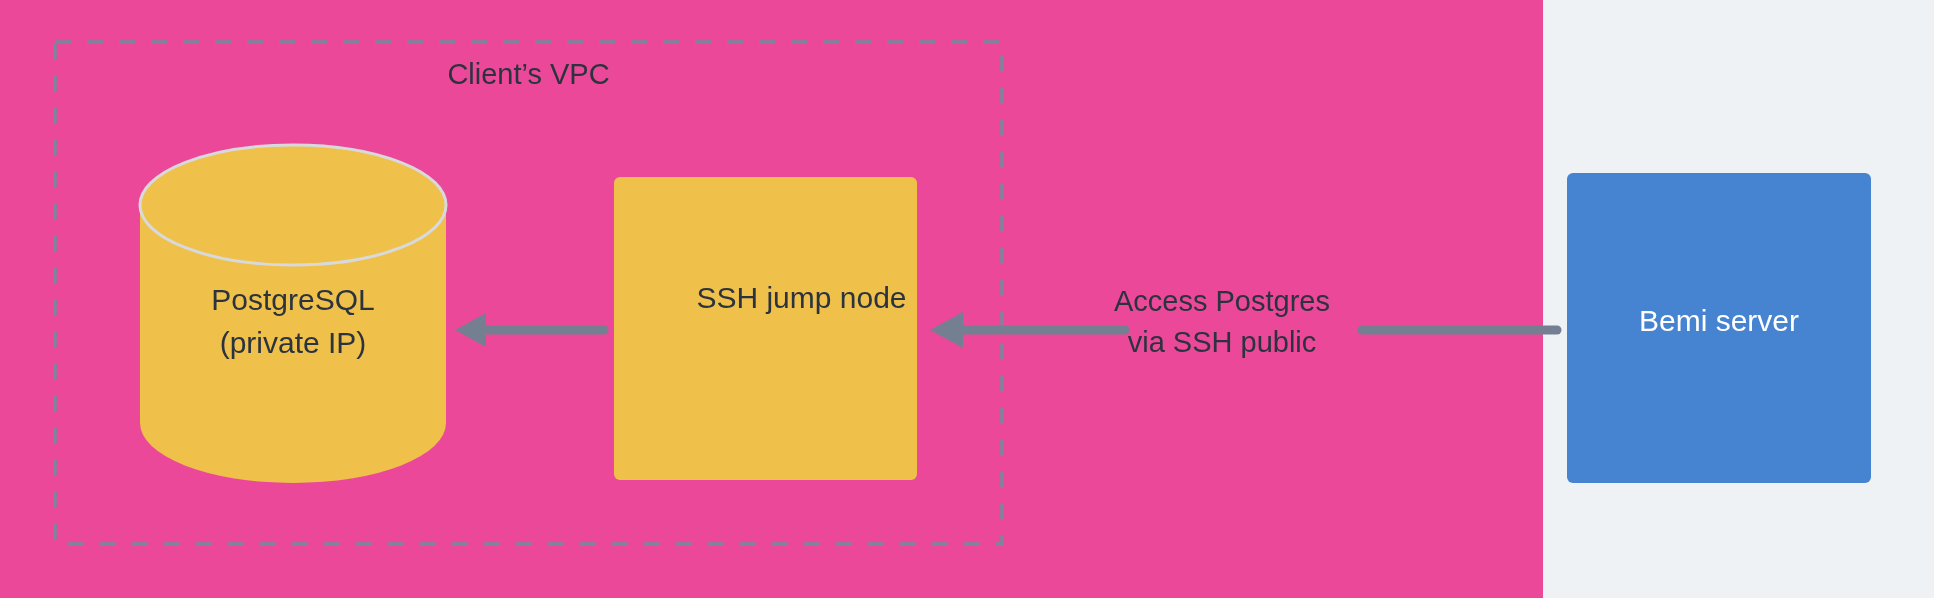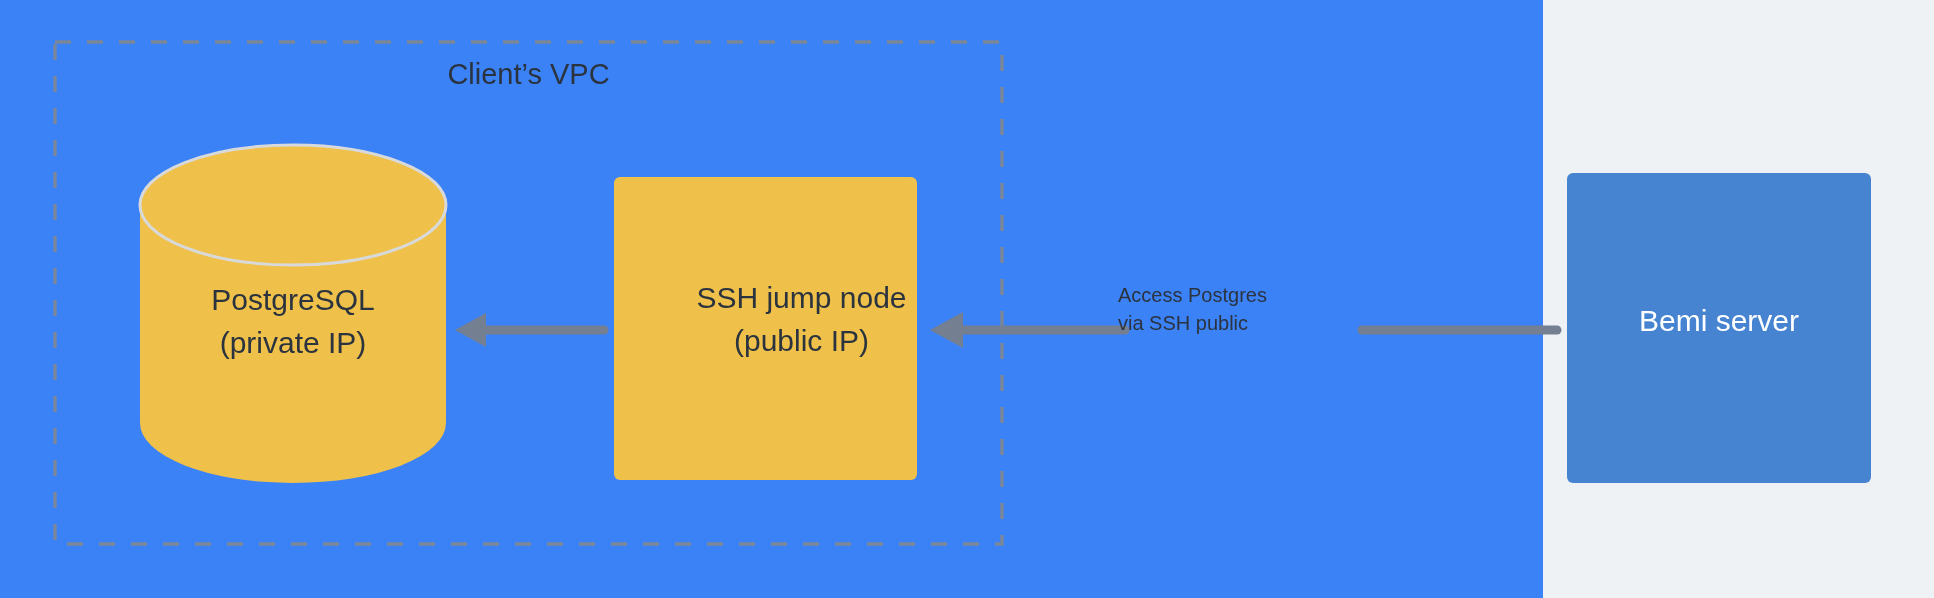--- a/index.html
+++ b/index.html
@@ -10,21 +10,21 @@
     width: 1934px;
     height: 598px;
     background: #eff2f5;
     font-family: "Liberation Sans", sans-serif;
     overflow: hidden;
   }
   #canvas {
     position: relative;
     width: 1543px;
     height: 598px;
-    background: #3b82f6;
+    background: #ec4899;
   }
   svg.layer {
     position: absolute;
     top: 0;
     left: 0;
     width: 1934px;
     height: 598px;
   }
   .node-label {
     position: absolute;
@@ -70,25 +70,25 @@
   }
   
   #bemi-text {
     left: 1567px;
     top: 300px;
     width: 304px;
   }
   
   #edge-label {
     position: absolute;
-    left: 1118px;
+    left: 1092px;
     top: 281px;
     width: 260px;
-    text-align: left;
-    font-size: 20px;
+    text-align: center;
+    font-size: 29px;
     color: #2b333f;
     line-height: 1.42;
   }
 </style>
 </head>
 <body>
 
 <div id="canvas">
 
   <svg class="layer" viewBox="0 0 1934 598" xmlns="http://www.w3.org/2000/svg">
@@ -119,21 +119,20 @@
 
   <div id="vpc-title">Client’s VPC</div>
 
   <div class="node-label t-dark fs-30" id="db-text">
     <span>PostgreSQL</span>
     <span>(private IP)</span>
   </div>
 
   <div class="node-label t-dark fs-30" id="ssh-text">
     <span>SSH jump node</span>
-    <span>(public IP)</span>
   </div>
 
   <div class="node-label t-light fs-30" id="bemi-text">
     <span>Bemi server</span>
   </div>
 
   <div id="edge-label">
     <div>Access Postgres</div>
     <div>via SSH public</div>
   </div>

